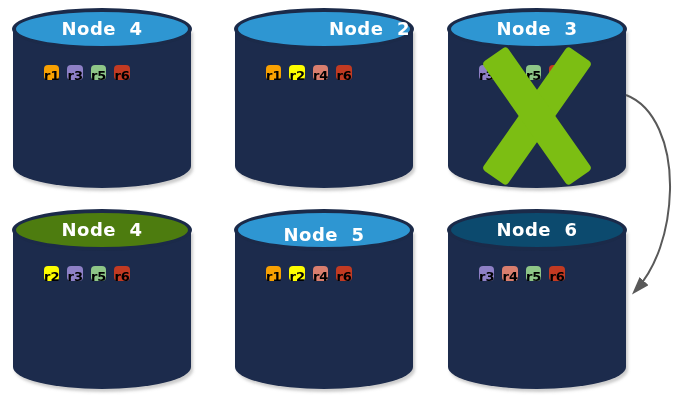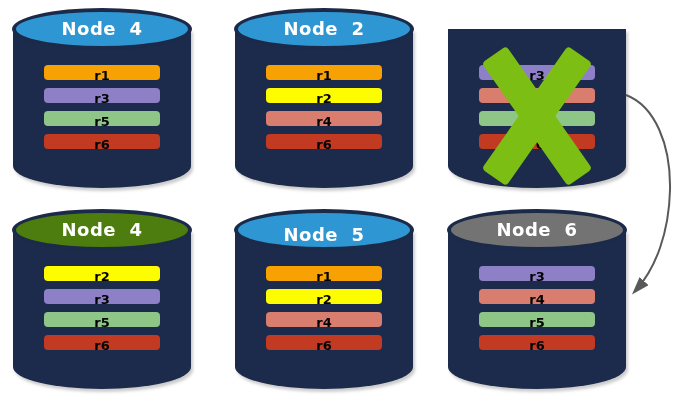--- a/index.html
+++ b/index.html
@@ -25,21 +25,21 @@
     background:#2E96D2; border:4px solid #1B2A49; box-sizing:border-box;
     border-radius:50%; z-index:2;
     display:flex; align-items:center; justify-content:center;
   }
   .node-title {
     color:#ffffff; font-weight:bold; font-size:18px; letter-spacing:0.5px;
     white-space:pre; padding-bottom:2px;
   }
   .bars {
     position:absolute; left:32px; top:57px; width:116px; z-index:3;
-    display:flex; flex-direction:column; gap:8px;
+    display:flex; gap:8px;
   }
   .replica-bar {
     height:15px; border-radius:4px; text-align:center;
   }
   .replica-label {
     color:#000000; font-weight:bold; font-size:13px; line-height:15px;
   }
   .x-mark { position:absolute; left:0; top:0; width:100%; height:100%; z-index:4; }
   .x-stroke {
     position:absolute; left:75px; top:33px; width:30px; height:150px;
@@ -70,37 +70,40 @@
         <span class="replica-label">r3</span></div>
       <div class="replica-bar" style="background: rgb(142, 198, 135);">
         <span class="replica-label">r5</span></div>
       <div class="replica-bar" style="background: rgb(194, 58, 34);">
         <span class="replica-label">r6</span></div>
     </div>
   </div>
 
   <div class="node pos-1">
     <div class="cyl-body" style="background: rgb(28, 43, 76);"></div>
-    <div class="cyl-top" style="background: rgb(46, 150, 210);">
+    <div class="cyl-top" style="background: rgb(46, 150, 210); justify-content: flex-end;">
       <span class="node-title">Node  2</span>
     </div>
     <div class="bars">
       <div class="replica-bar" style="background: rgb(248, 161, 2);">
         <span class="replica-label">r1</span></div>
       <div class="replica-bar" style="background: rgb(253, 253, 0);">
         <span class="replica-label">r2</span></div>
       <div class="replica-bar" style="background: rgb(217, 126, 110);">
         <span class="replica-label">r4</span></div>
       <div class="replica-bar" style="background: rgb(194, 58, 34);">
         <span class="replica-label">r6</span></div>
     </div>
   </div>
 
   <div class="node pos-2">
     <div class="cyl-body" style="background: rgb(28, 43, 76);"></div>
+    <div class="cyl-top" style="background: rgb(46, 150, 210);">
+      <span class="node-title">Node  3</span>
+    </div>
     <div class="bars">
       <div class="replica-bar" style="background: rgb(142, 128, 198);">
         <span class="replica-label">r3</span></div>
       <div class="replica-bar" style="background: rgb(217, 126, 110);">
         <span class="replica-label">r4</span></div>
       <div class="replica-bar" style="background: rgb(142, 198, 135);">
         <span class="replica-label">r5</span></div>
       <div class="replica-bar" style="background: rgb(194, 58, 34);">
         <span class="replica-label">r6</span></div>
     </div>
@@ -139,21 +142,21 @@
         <span class="replica-label">r2</span></div>
       <div class="replica-bar" style="background: rgb(217, 126, 110);">
         <span class="replica-label">r4</span></div>
       <div class="replica-bar" style="background: rgb(194, 58, 34);">
         <span class="replica-label">r6</span></div>
     </div>
   </div>
 
   <div class="node pos-5">
     <div class="cyl-body" style="background: rgb(28, 43, 76);"></div>
-    <div class="cyl-top" style="background: #737373;">
+    <div class="cyl-top" style="background: #0c4a6e;">
       <span class="node-title">Node  6</span>
     </div>
     <div class="bars">
       <div class="replica-bar" style="background: rgb(142, 128, 198);">
         <span class="replica-label">r3</span></div>
       <div class="replica-bar" style="background: rgb(217, 126, 110);">
         <span class="replica-label">r4</span></div>
       <div class="replica-bar" style="background: rgb(142, 198, 135);">
         <span class="replica-label">r5</span></div>
       <div class="replica-bar" style="background: rgb(194, 58, 34);">

